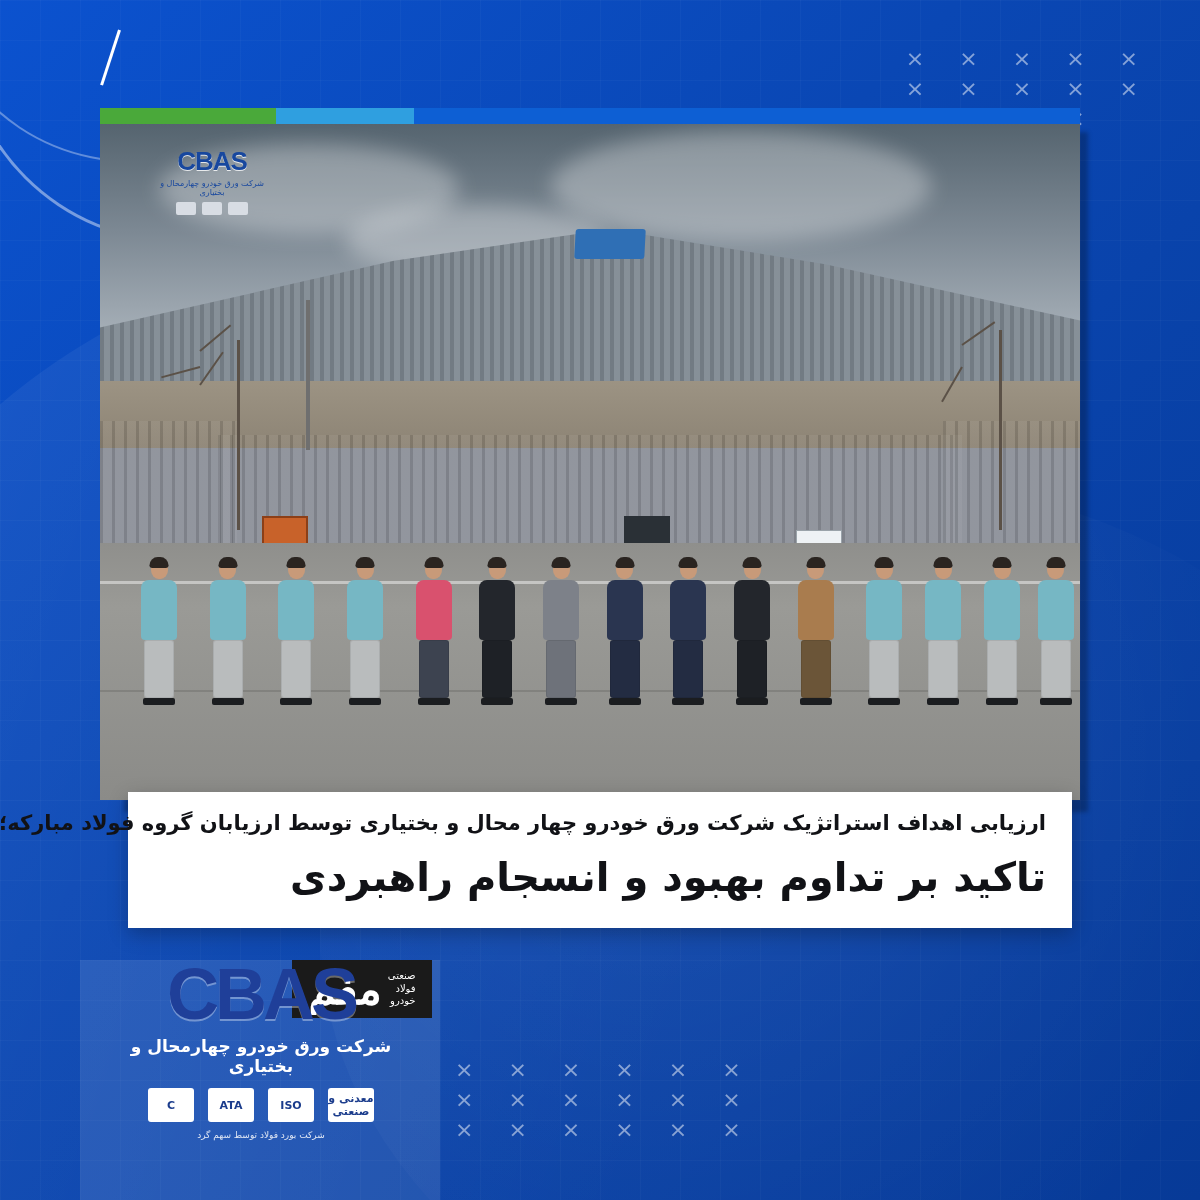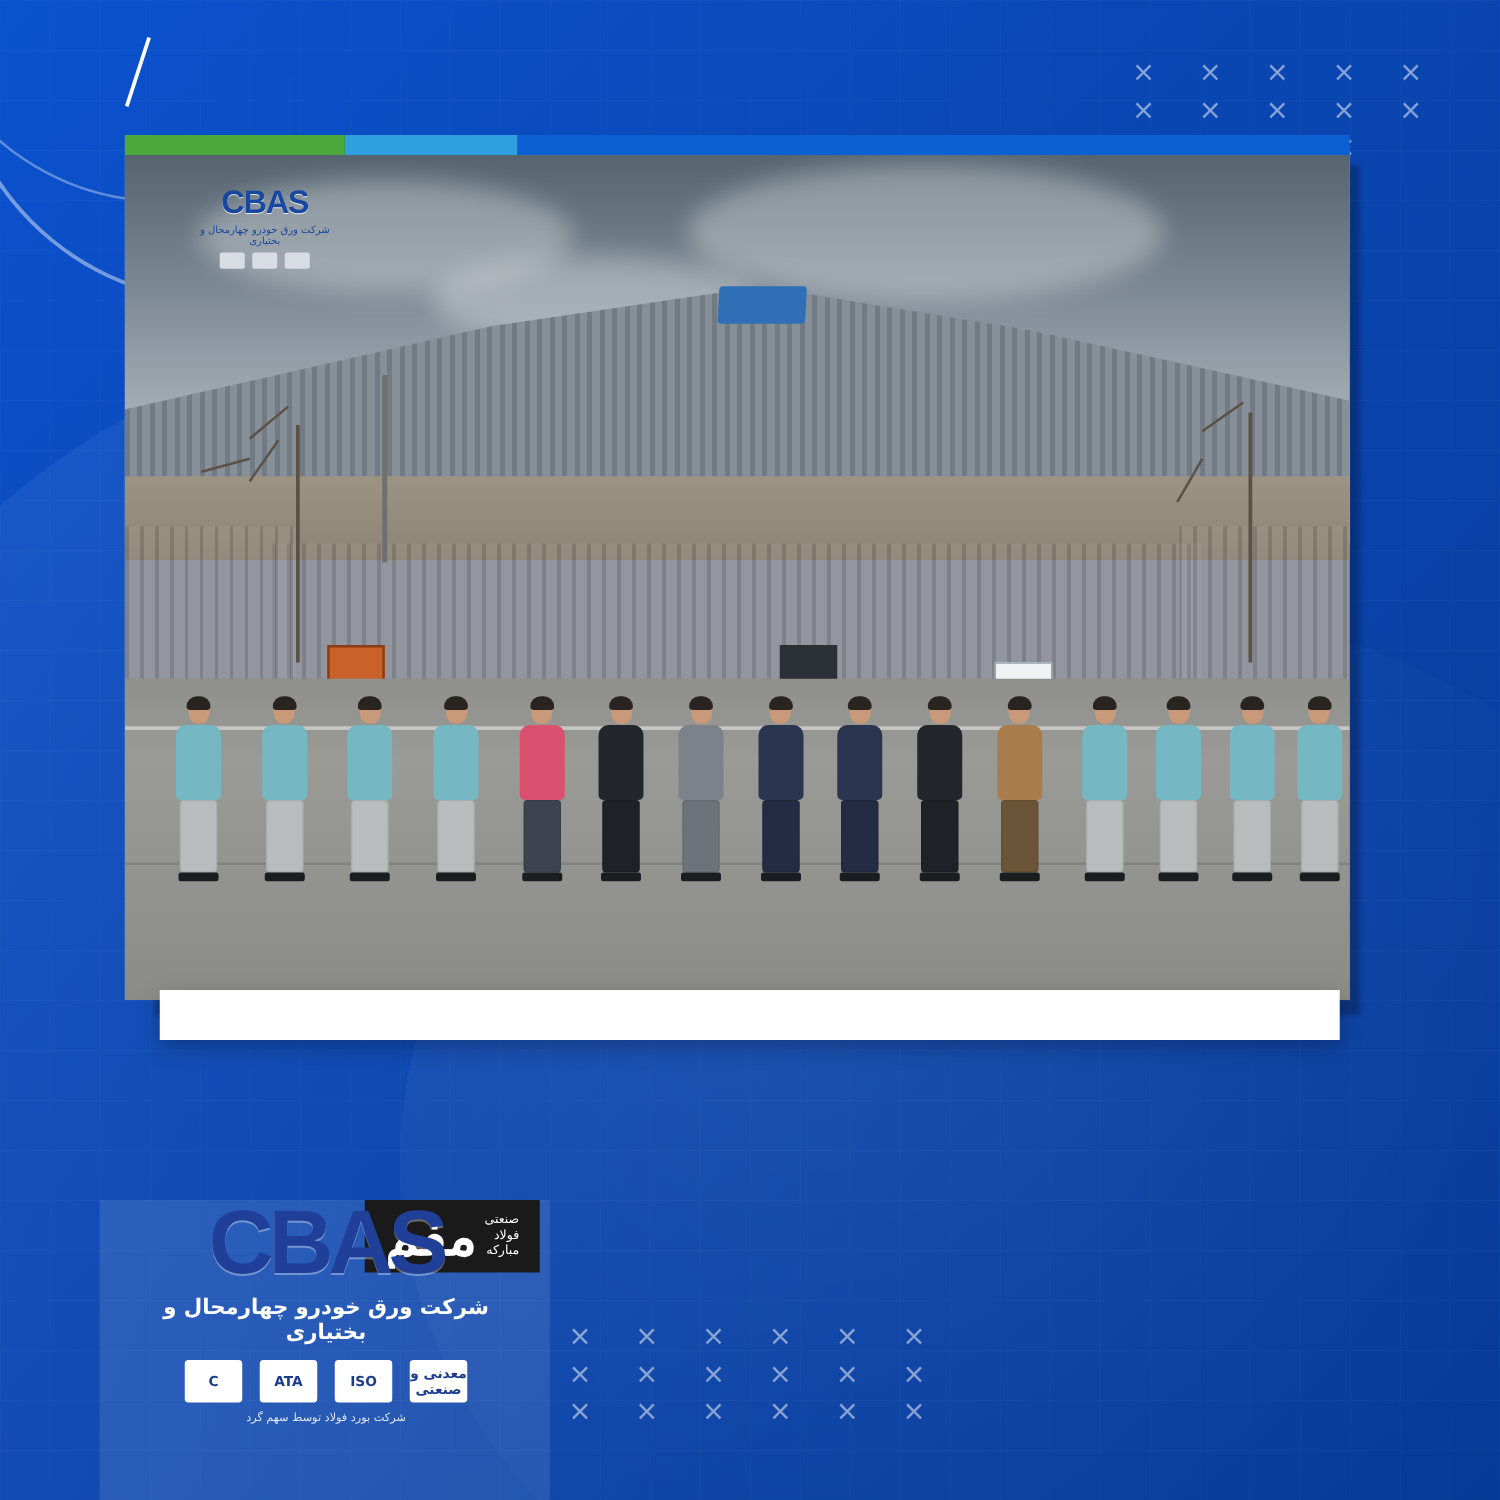--- a/index.html
+++ b/index.html
@@ -518,29 +518,31 @@
       <div class="sub">شرکت ورق خودرو چهارمحال و بختیاری</div>
       <div class="row">
         <span></span>
         <span></span>
         <span></span>
       </div>
     </div>
   </div>
 
   <div class="caption">
+    <div class="cap-top">ارزیابی اهداف استراتژیک شرکت ورق خودرو چهار محال و بختیاری توسط ارزیابان گروه فولاد مبارکه؛</div>
+    <div class="cap-main">تاکید بر تداوم بهبود و انسجام راهبردی</div>
   </div>
 
   <div class="footer-panel"></div>
 
   <div class="mobarakeh">
     <div class="lines">
       <div>صنعتی</div>
       <div>فولاد</div>
-      <div>مبارکه</div>
+      <div>خودرو</div>
     </div>
     <div class="big">مفم</div>
   </div>
 
   <div class="footer-logo">
     <div class="fl-mark">CBAS</div>
     <div class="fl-sub">شرکت ورق خودرو چهارمحال و بختیاری</div>
     <div class="fl-icons">
       <div class="ic">معدنی و صنعتی</div>
       <div class="ic">ISO</div>

